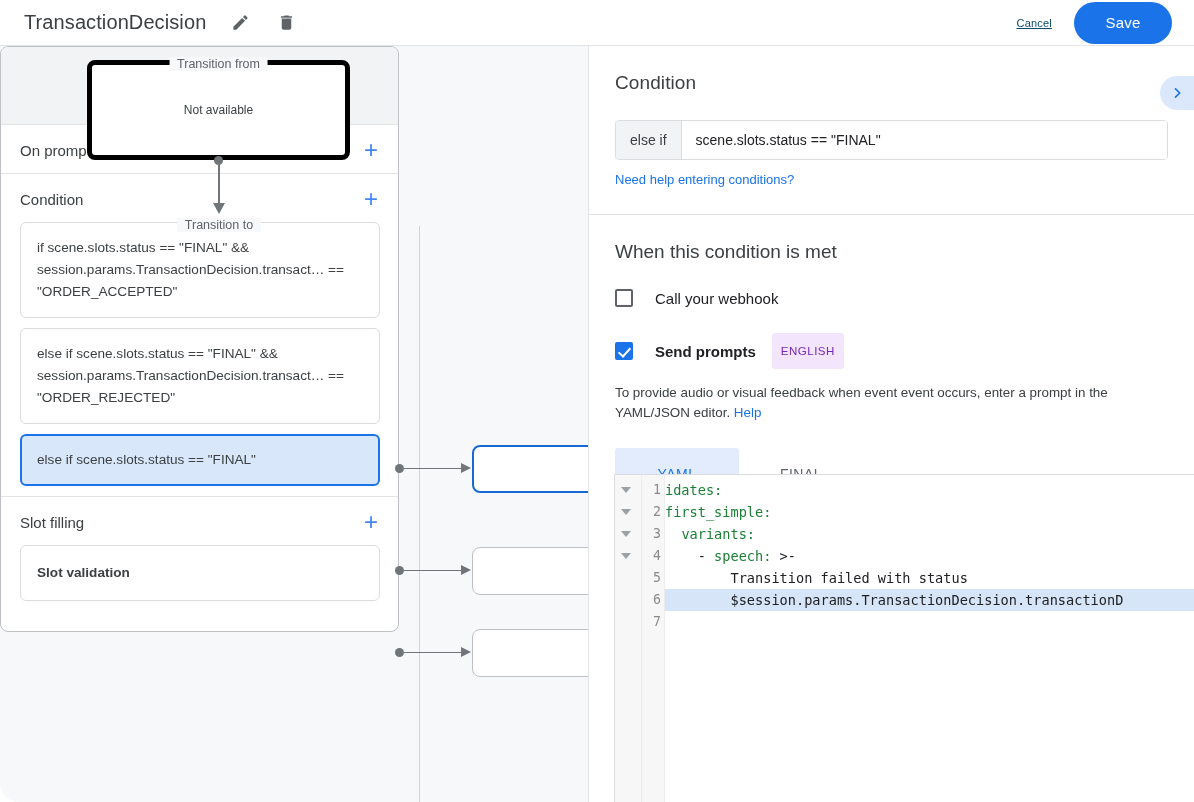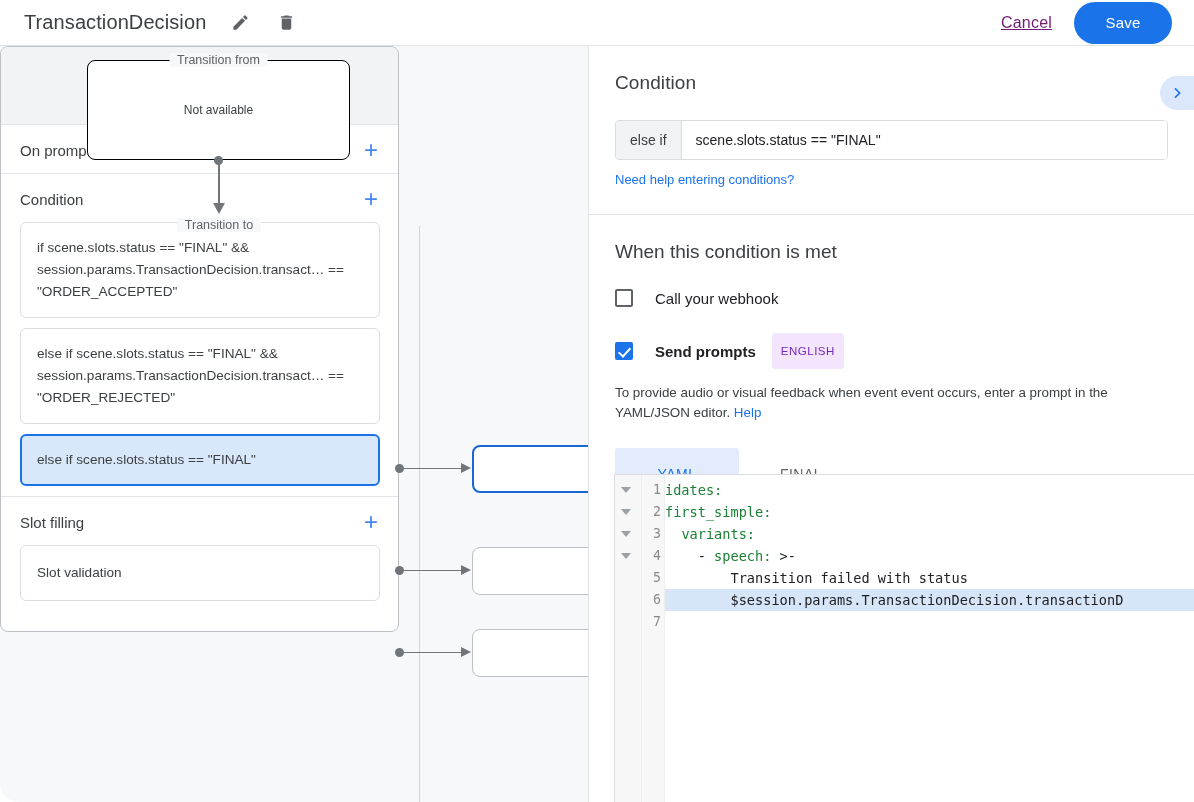--- a/index.html
+++ b/index.html
@@ -24,21 +24,21 @@
     letter-spacing: 0.1px; white-space: nowrap;
   }
   .icon-btn {
     width: 24px; height: 24px; margin-left: 22px;
     display: flex; align-items: center; justify-content: center;
     cursor: pointer;
   }
   .icon-btn svg { fill: #5f6368; }
   .topbar-spacer { flex: 1; }
   .cancel-btn {
-    color: #701a75; font-size: 16px; font-weight: 500;
+    color: #0c4a6e; font-size: 11px; font-weight: 500;
     background: none; border: none; cursor: pointer;
     padding: 8px 10px; letter-spacing: 0.2px; text-decoration: underline;
   }
   .save-btn {
     margin-left: 12px; margin-right: 22px;
     background: #1a73e8; color: #fff;
     border: none; border-radius: 22px;
     height: 42px; min-width: 98px; padding: 0 26px;
     font-size: 15px; font-weight: 500; cursor: pointer;
     letter-spacing: 0.2px;
@@ -46,21 +46,21 @@
 
   
   .canvas {
     position: absolute; top: 46px; left: 0; width: 588px; height: 756px;
     background: #f7f8fa;
     overflow: hidden;
   }
   
   .fieldset {
     position: absolute;
-    border: 1px solid #000000;
+    border: 5px solid #000000;
     border-radius: 8px;
     background: #fff;
   }
   .legend {
     position: absolute; top: -8px; left: 50%;
     transform: translateX(-50%);
     background: #f7f8fa;
     padding: 0 8px;
     font-size: 12.5px; color: #5f6368; white-space: nowrap;
   }
@@ -125,21 +125,21 @@
     border-radius: 6px;
     background: #fff;
     padding: 14px 16px;
     font-size: 13.6px; color: #3c4043; line-height: 1.62;
   }
   .chip.selected {
     background: #d9e7fb;
     border: 2px solid #1a73e8;
     padding: 13px 15px;
   }
-  .chip.slot { margin-bottom: 30px; padding: 16px 16px; }
+  .chip.slot { margin-bottom: 30px; padding: 16px 16px; font-weight: bold; }
 
   
   .rail {
     position: absolute; left: 419px; top: 180px; width: 1px; height: 600px;
     background: #d2d4d7;
   }
 
   
   .edge-dot {
     position: absolute; width: 9px; height: 9px; border-radius: 50%;

